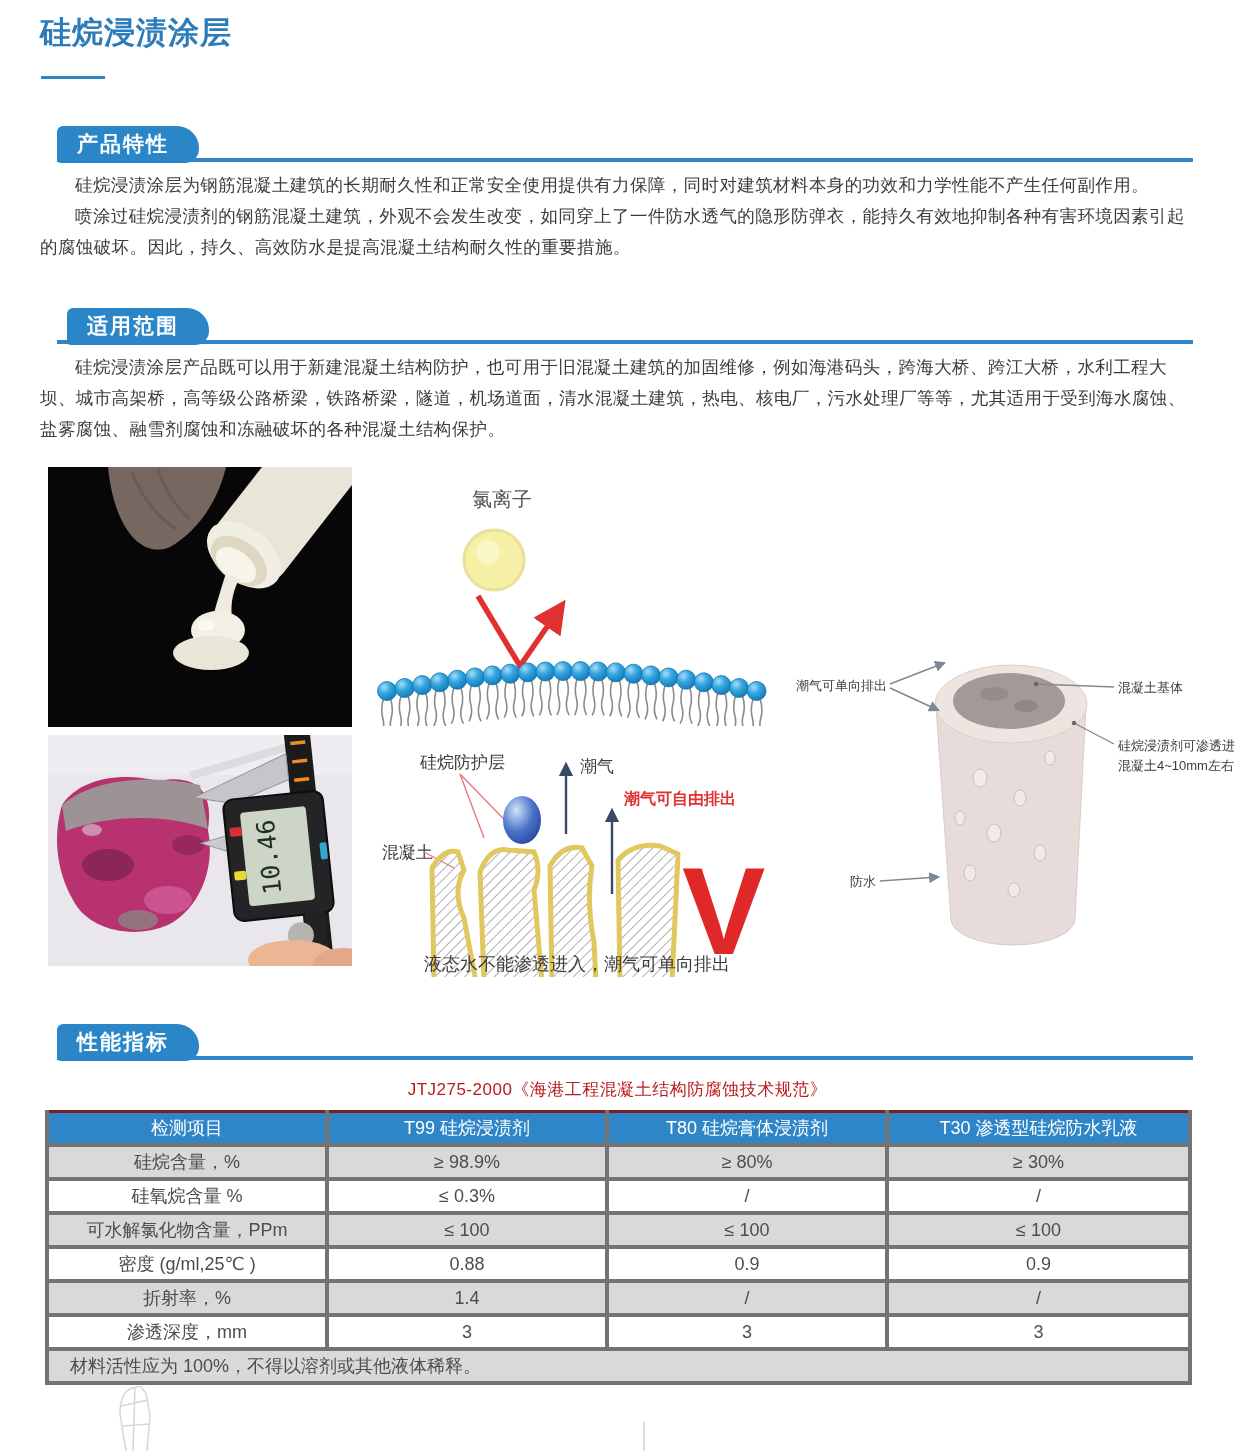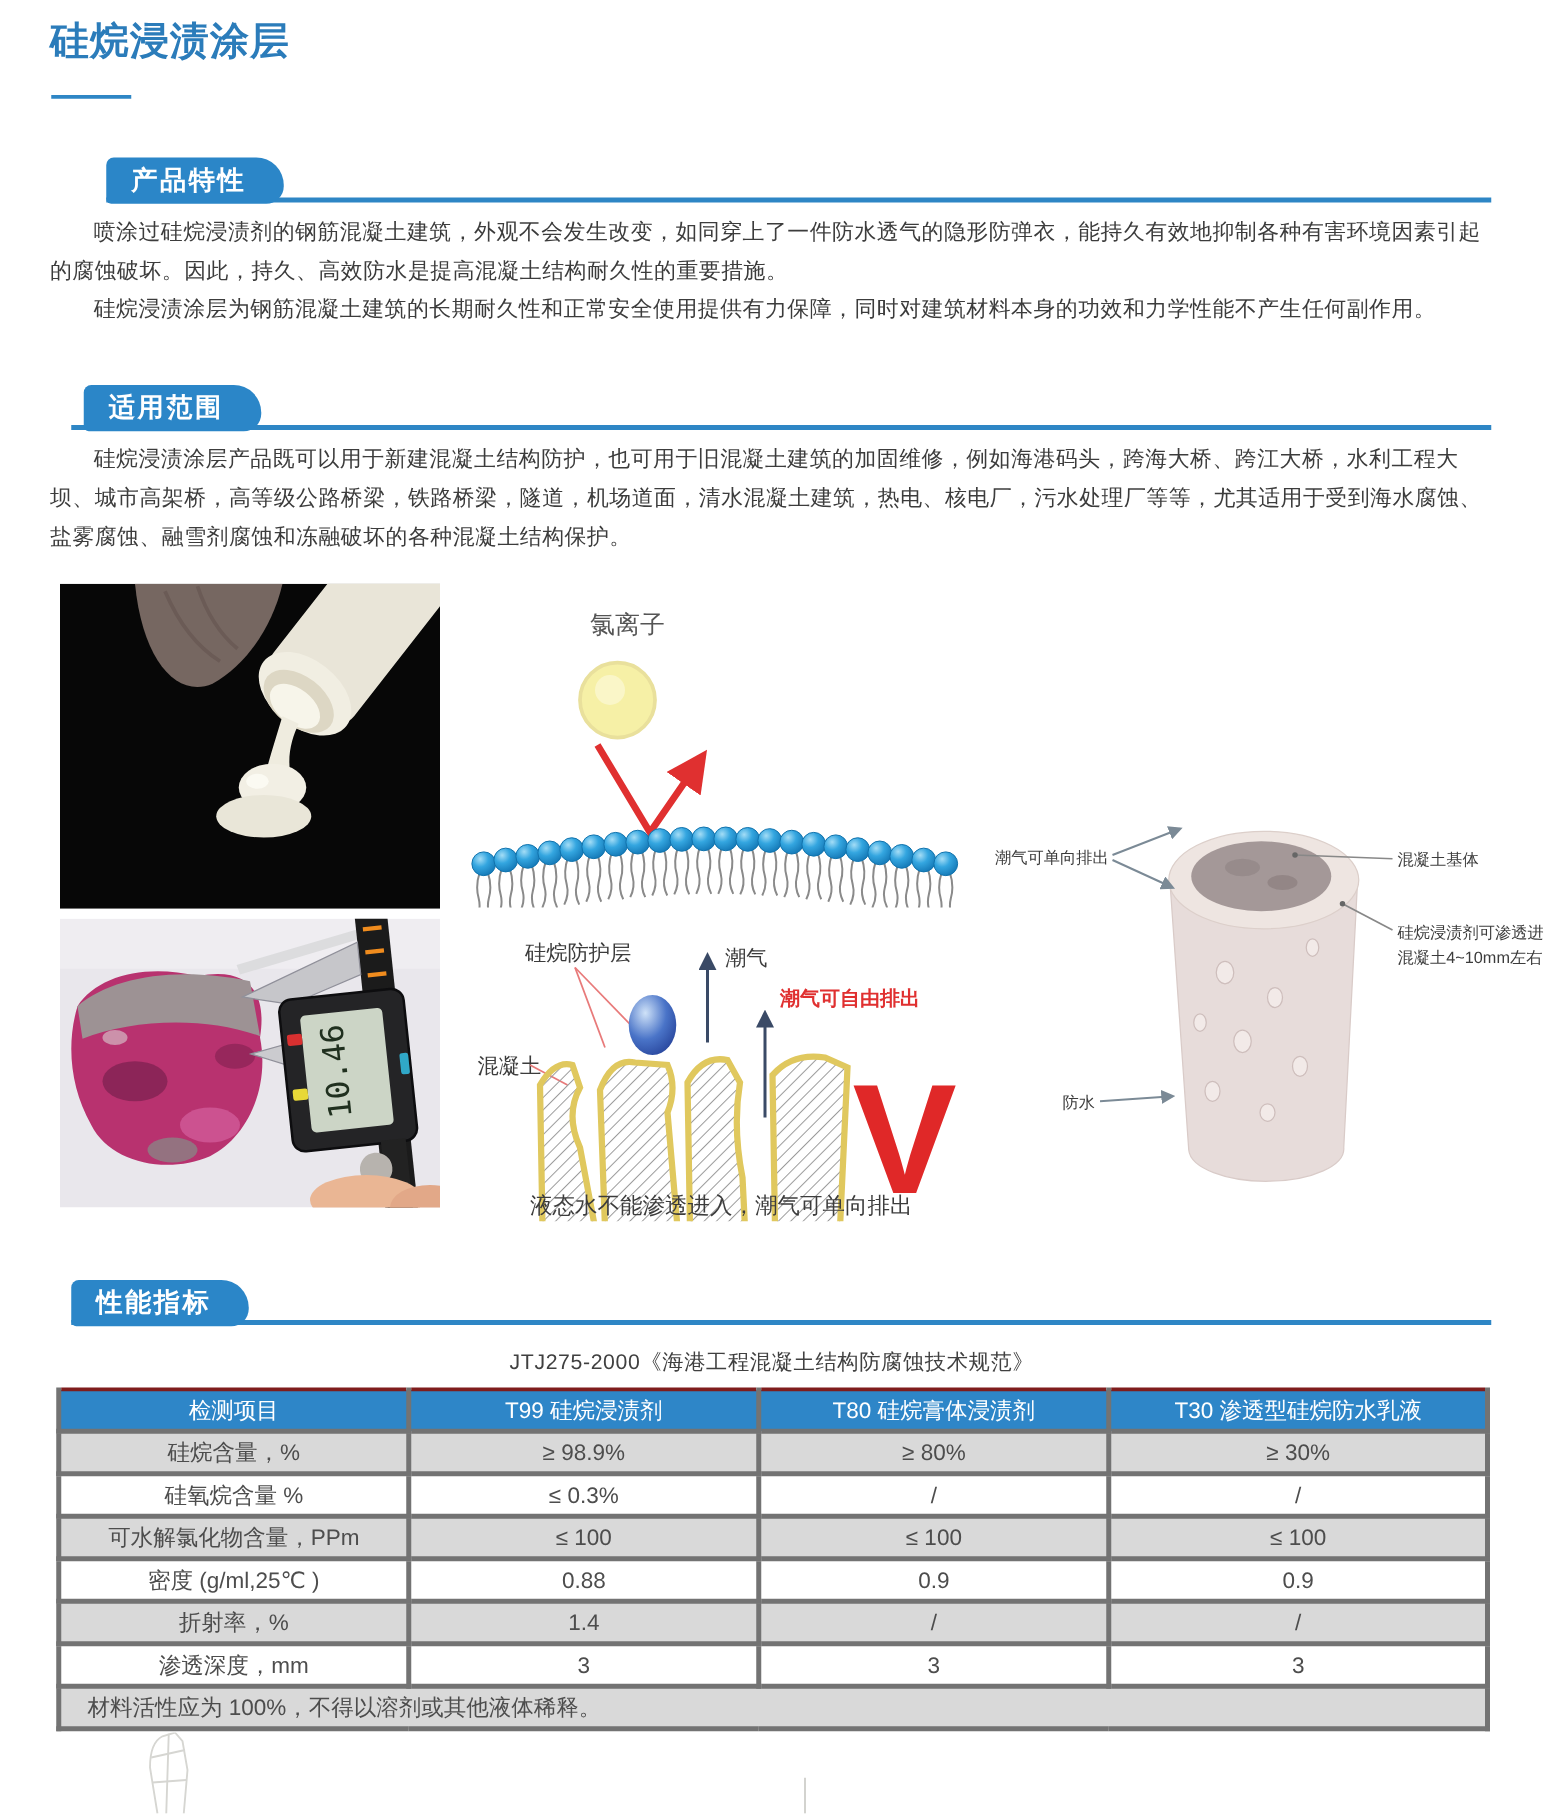--- a/index.html
+++ b/index.html
@@ -13,46 +13,46 @@
   .section-head { position:absolute; left:57px; right:42px; border-bottom:4px solid #2e86c5; height:36px; }
   .badge { display:inline-block; background:#2b86c8; color:#ffffff; font-size:21px; font-weight:bold;
            padding:4px 30px 5px 20px; border-radius:6px 22px 14px 4px; letter-spacing:2px; }
 
   .paras { position:absolute; left:40px; right:42px; color:#3c3c3c; font-size:17.5px; line-height:31px; letter-spacing:0.4px; }
   .paras p { text-indent:2em; }
 
   figure { position:absolute; }
   figure svg { display:block; }
 
-  .caption-center { position:absolute; left:0; right:0; text-align:center; color:#404040; font-size:17px; letter-spacing:0.5px; }
+  .caption-center { position:absolute; left:0; right:0; text-align:center; color:#b91c1c; font-size:17px; letter-spacing:0.5px; }
 
   table.spec { position:absolute; left:45px; top:1110px; width:1147px; border-collapse:collapse;
                font-size:18px; color:#4d4d4d; table-layout:fixed; }
   table.spec th, table.spec td { border:4px solid #737373; text-align:center; padding:3px 4px; height:31px; }
   table.spec thead th { background:#2e86c8; color:#ffffff; font-weight:normal; border-top:3px solid #7f1d1d; height:30px; }
   table.spec tr.alt td { background:#d9d9d9; }
   table.spec td.foot { text-align:left; background:#d9d9d9; padding-left:21px; }
   .col1 { width:24.5%; } .col2 { width:24.5%; } .col3 { width:24.5%; } .col4 { width:26.5%; }
 
   .sketch { position:absolute; }
 </style>
 </head>
 <body>
 
 <div class="page">
 
   <h1 class="page-title">硅烷浸渍涂层</h1>
   <div class="title-dash"></div>
 
-  <div class="section-head" style="top:126px;margin-left:28px;">
+  <div class="section-head" style="top:126px;">
     <span class="badge">产品特性</span>
   </div>
   <div class="paras" style="top:170px;">
+    <p>硅烷浸渍涂层为钢筋混凝土建筑的长期耐久性和正常安全使用提供有力保障，同时对建筑材料本身的功效和力学性能不产生任何副作用。</p>
     <p>喷涂过硅烷浸渍剂的钢筋混凝土建筑，外观不会发生改变，如同穿上了一件防水透气的隐形防弹衣，能持久有效地抑制各种有害环境因素引起的腐蚀破坏。因此，持久、高效防水是提高混凝土结构耐久性的重要措施。</p>
-    <p>硅烷浸渍涂层为钢筋混凝土建筑的长期耐久性和正常安全使用提供有力保障，同时对建筑材料本身的功效和力学性能不产生任何副作用。</p>
   </div>
 
   <div class="section-head" style="top:308px;padding-left:10px;">
     <span class="badge">适用范围</span>
   </div>
   <div class="paras" style="top:352px;">
     <p>硅烷浸渍涂层产品既可以用于新建混凝土结构防护，也可用于旧混凝土建筑的加固维修，例如海港码头，跨海大桥、跨江大桥，水利工程大坝、城市高架桥，高等级公路桥梁，铁路桥梁，隧道，机场道面，清水混凝土建筑，热电、核电厂，污水处理厂等等，尤其适用于受到海水腐蚀、盐雾腐蚀、融雪剂腐蚀和冻融破坏的各种混凝土结构保护。</p>
   </div>
 
   <figure style="left:48px; top:467px;">

